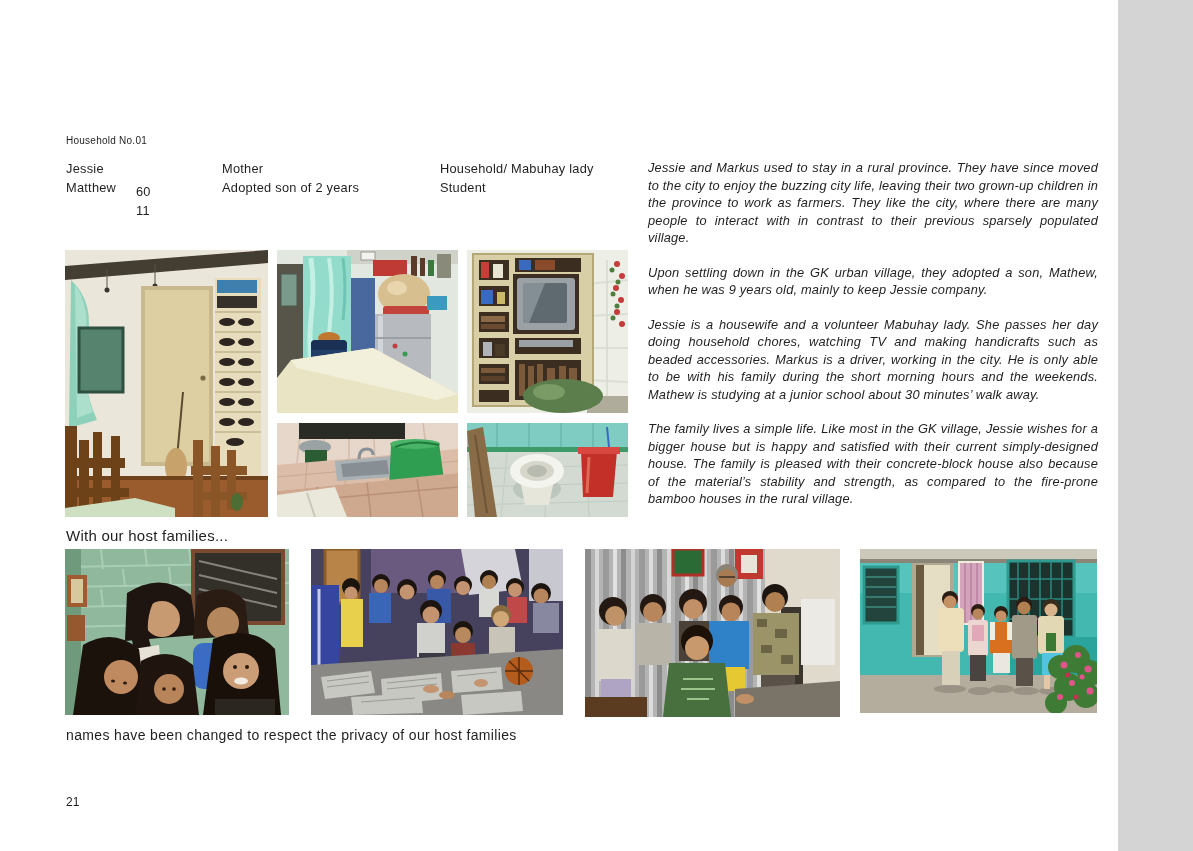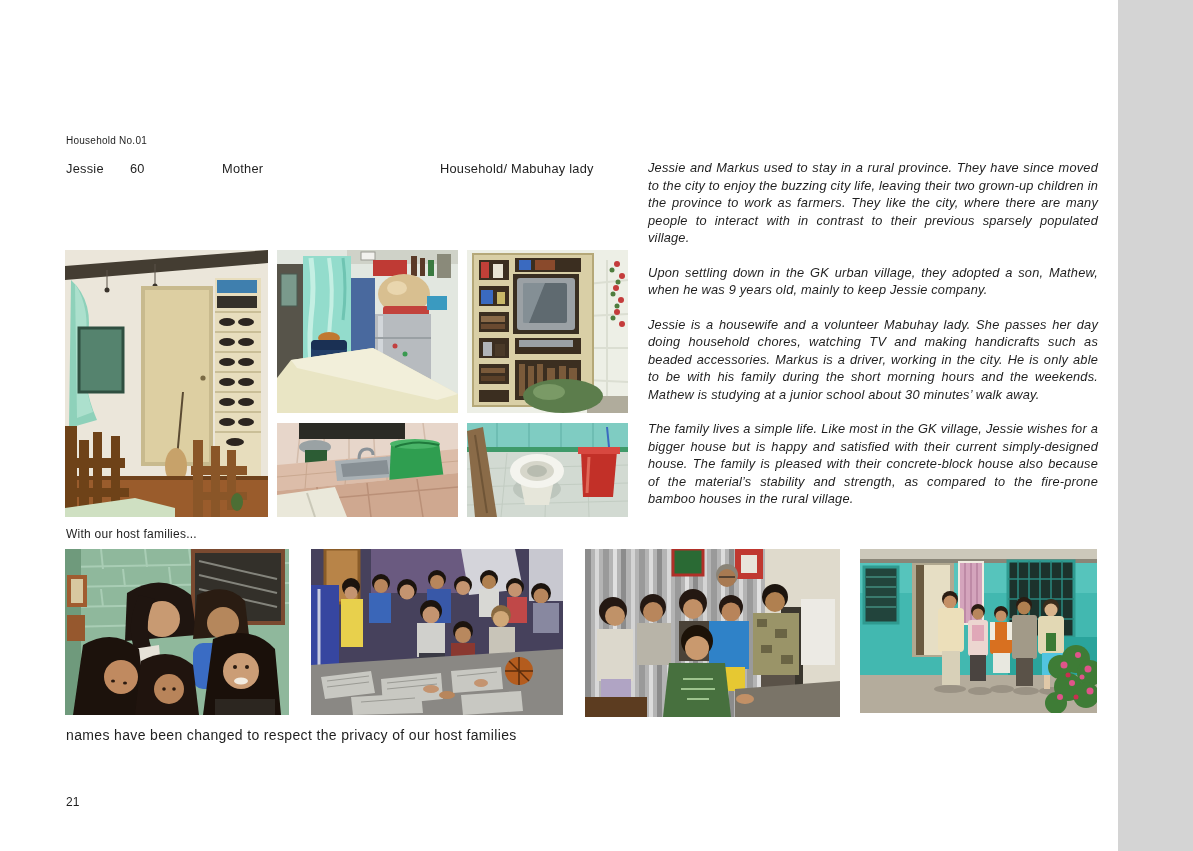--- a/index.html
+++ b/index.html
@@ -9,48 +9,54 @@
     color:#1f1f1f;overflow:hidden;
   }
   .abs{position:absolute;}
   #side-strip{left:1118px;top:0;width:75px;height:851px;}
   #hh-title{left:66px;top:135px;font-size:10px;letter-spacing:.25px;}
   
   #member-table{left:66px;top:160px;width:575px;font-size:12.8px;letter-spacing:.25px;}
   .m-row{position:relative;height:18.5px;line-height:18.5px;text-align:center;}
   .m-row span{position:absolute;white-space:nowrap;}
   .c-name{left:0;}
-  .c-age{left:64px;}
+  .c-age{left:70px;margin-top:23px;}
   .c-rel{left:156px;}
   .c-occ{left:374px;}
   
   #narrative{left:648px;top:159px;width:450px;font-size:12.8px;line-height:17.5px;
     text-align:justify;letter-spacing:.2px;font-style:italic;}
   #narrative p{margin:0 0 17px 0;}
   
-  #host-label{left:66px;top:527px;font-size:12px;letter-spacing:.25px;text-align:center;}
+  #host-label{left:66px;top:527px;font-size:15px;letter-spacing:.25px;text-align:center;}
   #privacy-caption{left:66px;top:727px;font-size:14px;letter-spacing:.35px;}
   #page-number{left:66px;top:795px;font-size:12px;}
   
   .ph{position:absolute;overflow:hidden;background:#ddd;}
   .ph svg{display:block;width:100%;height:100%;}
 </style>
 </head>
 <body>
 
 <div id="side-strip" class="abs" style="background:#d4d4d4;"></div>
 
 <div id="hh-title" class="abs">Household No.01</div>
 
 <div id="member-table" class="abs">
   <div class="m-row">
     <span class="c-name">Jessie</span>
     <span class="c-age">60</span>
     <span class="c-rel">Mother</span>
     <span class="c-occ">Household/ Mabuhay lady</span>
+  </div>
+  <div class="m-row">
+    <span class="c-name">Matthew</span>
+    <span class="c-age">11</span>
+    <span class="c-rel">Adopted son of 2 years</span>
+    <span class="c-occ">Student</span>
   </div>
 </div>
 
 <div id="narrative" class="abs">
   <p>Jessie and Markus used to stay in a rural province. They have since moved to the city to enjoy the buzzing city life, leaving their two grown-up children in the province to work as farmers. They like the city, where there are many people to interact with in contrast to their previous sparsely populated village.</p>
   <p>Upon settling down in the GK urban village, they adopted a son, Mathew, when he was 9 years old, mainly to keep Jessie company.</p>
   <p>Jessie is a housewife and a volunteer Mabuhay lady. She passes her day doing household chores, watching TV and making handicrafts such as beaded accessories. Markus is a driver, working in the city. He is only able to be with his family during the short morning hours and the weekends. Mathew is studying at a junior school about 30 minutes’ walk away.</p>
   <p>The family lives a simple life. Like most in the GK village, Jessie wishes for a bigger house but is happy and satisfied with their current simply-designed house. The family is pleased with their concrete-block house also because of the material’s stability and strength, as compared to the fire-prone bamboo houses in the rural village.</p>
 </div>
 

